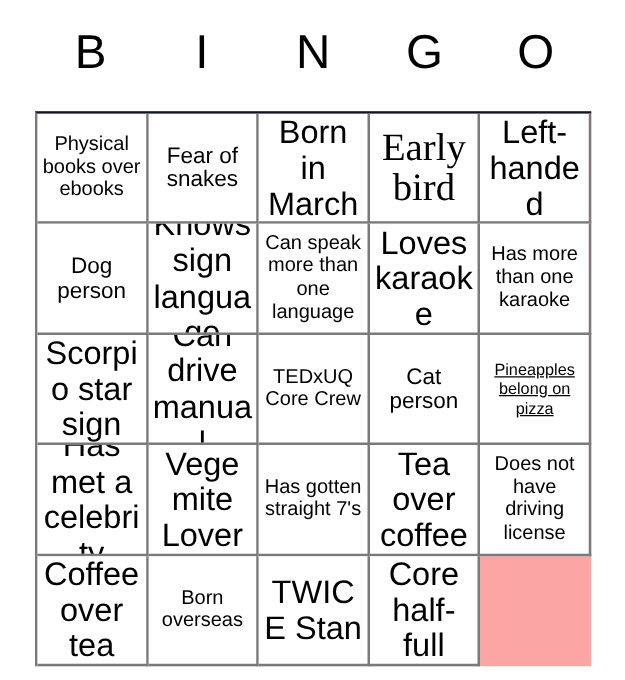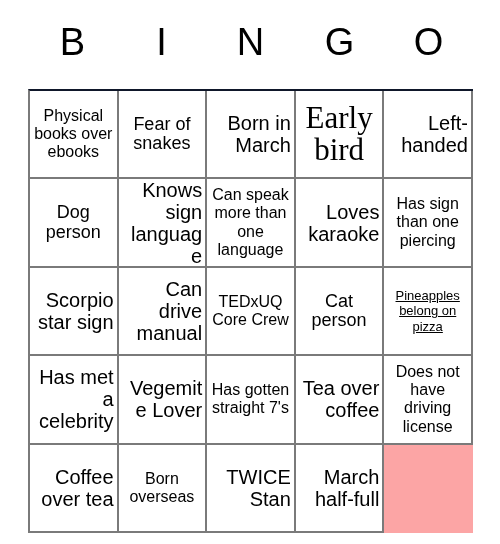--- a/index.html
+++ b/index.html
@@ -85,21 +85,21 @@
     text-align: center;
     line-height: 1.12;
     word-wrap: break-word;
     overflow-wrap: break-word;
     hyphens: none;
   }
 
   
   .t-xl  { font-size: 31px; line-height: 1.04; font-family: Liberation Serif, serif; }
   .t-lg  { font-size: 18px; line-height: 1.08; }
-  .t-md  { font-size: 20px; line-height: 1.10; text-align: right; }
+  .t-md  { font-size: 26px; line-height: 1.10; }
   .t-sm  { font-size: 16px; line-height: 1.14; }
   .t-xs  { font-size: 13px; line-height: 1.20; text-decoration: underline; }
 </style>
 </head>
 <body>
 
 <div id="bingo-card">
 
   <div class="header-row">
     <div class="header-letter">B</div>
@@ -131,21 +131,21 @@
       <div class="cell">
         <span class="cell-text t-md">Knows sign language</span>
       </div>
       <div class="cell">
         <span class="cell-text t-sm">Can speak more than one language</span>
       </div>
       <div class="cell">
         <span class="cell-text t-md">Loves karaoke</span>
       </div>
       <div class="cell">
-        <span class="cell-text t-sm">Has sign than one piercing</span>
+        <span class="cell-text t-sm">Has more than one karaoke</span>
       </div>
       <div class="cell">
         <span class="cell-text t-md">Scorpio star sign</span>
       </div>
       <div class="cell">
         <span class="cell-text t-md">Can drive manual</span>
       </div>
       <div class="cell">
         <span class="cell-text t-sm">TEDxUQ Core Crew</span>
       </div>
@@ -173,17 +173,17 @@
       <div class="cell">
         <span class="cell-text t-md">Coffee over tea</span>
       </div>
       <div class="cell">
         <span class="cell-text t-sm">Born overseas</span>
       </div>
       <div class="cell">
         <span class="cell-text t-md">TWICE Stan</span>
       </div>
       <div class="cell">
-        <span class="cell-text t-md">March half-full</span>
+        <span class="cell-text t-md">Core half-full</span>
       </div>
     </div>
 
 </div>
 
 </body></html>

